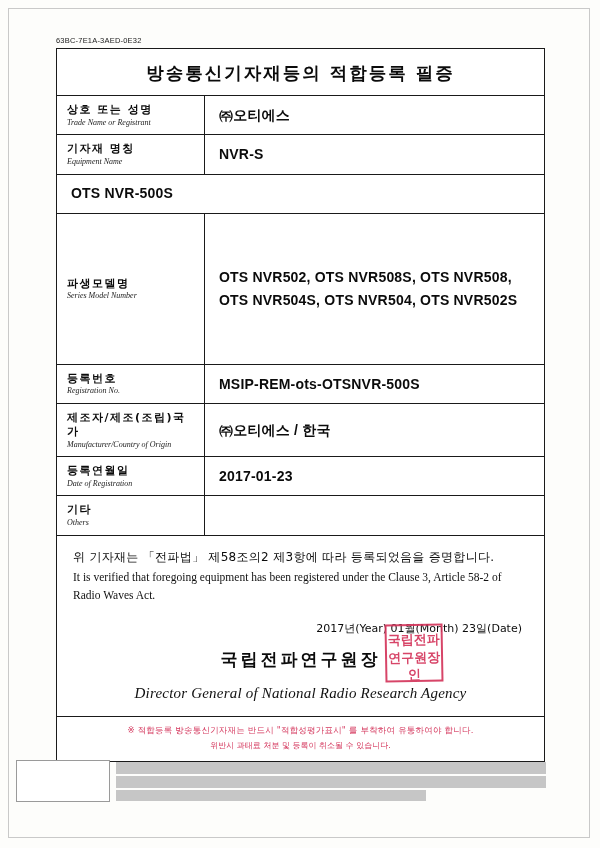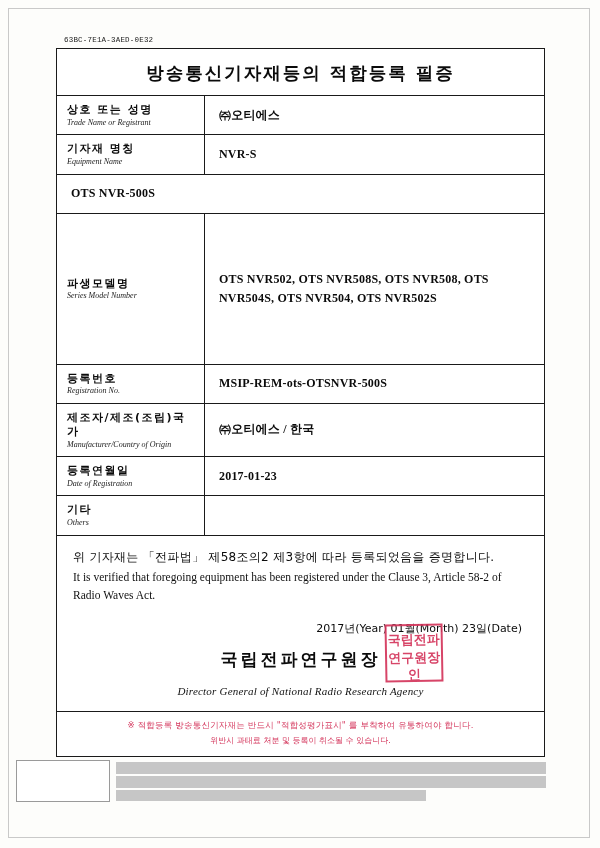--- a/index.html
+++ b/index.html
@@ -25,23 +25,23 @@
   .page-border {
     position: absolute;
     left: 8px; top: 8px;
     width: 582px;
     height: 830px;
     border: 1px solid #c9c9c9;
     box-sizing: border-box;
   }
   .doc-code {
     position: absolute;
-    left: 64px;
+    left: 56px;
     top: 36px;
-    font-family: Liberation Mono, monospace;
+    font-family: Liberation Sans, sans-serif;
     font-size: 7.5px;
     letter-spacing: 0.2px;
     color: #222;
   }
   .cert {
     position: absolute;
     left: 56px;
     top: 48px;
     width: 489px;
     border: 1.4px solid #1a1a1a;
@@ -99,22 +99,22 @@
     color: #1a1a1a;
     margin-top: 1px;
     line-height: 1.2;
   }
   .row .value {
     flex: 1 1 auto;
     padding: 7px 10px 7px 14px;
     box-sizing: border-box;
     display: flex;
     align-items: center;
-    font-family: Liberation Serif, serif;
-    font-size: 12px;
+    font-family: Liberation Sans, sans-serif;
+    font-size: 14px;
     font-weight: bold;
     color: #0b0b0b;
     letter-spacing: 0.2px;
     line-height: 1.6;
   }
   .row.tall { min-height: 150px; }
   .row.tall .label { justify-content: center; }
   .row.short { min-height: 30px; }
   .statement {
     padding: 12px 16px 8px 16px;
@@ -150,21 +150,21 @@
     font-family: "DejaVu Sans", sans-serif;
     font-weight: bold;
     font-size: 17px;
     letter-spacing: 3px;
     color: #0b0b0b;
   }
   .signer-en {
     margin-top: 14px;
     font-family: "Liberation Serif", serif;
     font-style: italic;
-    font-size: 11px;
+    font-size: 15px;
     letter-spacing: 0.2px;
     color: #111;
   }
   .seal {
     position: absolute;
     left: 328px;
     top: -12px;
     width: 58px;
     height: 58px;
     border: 2.5px solid #d4365c;

